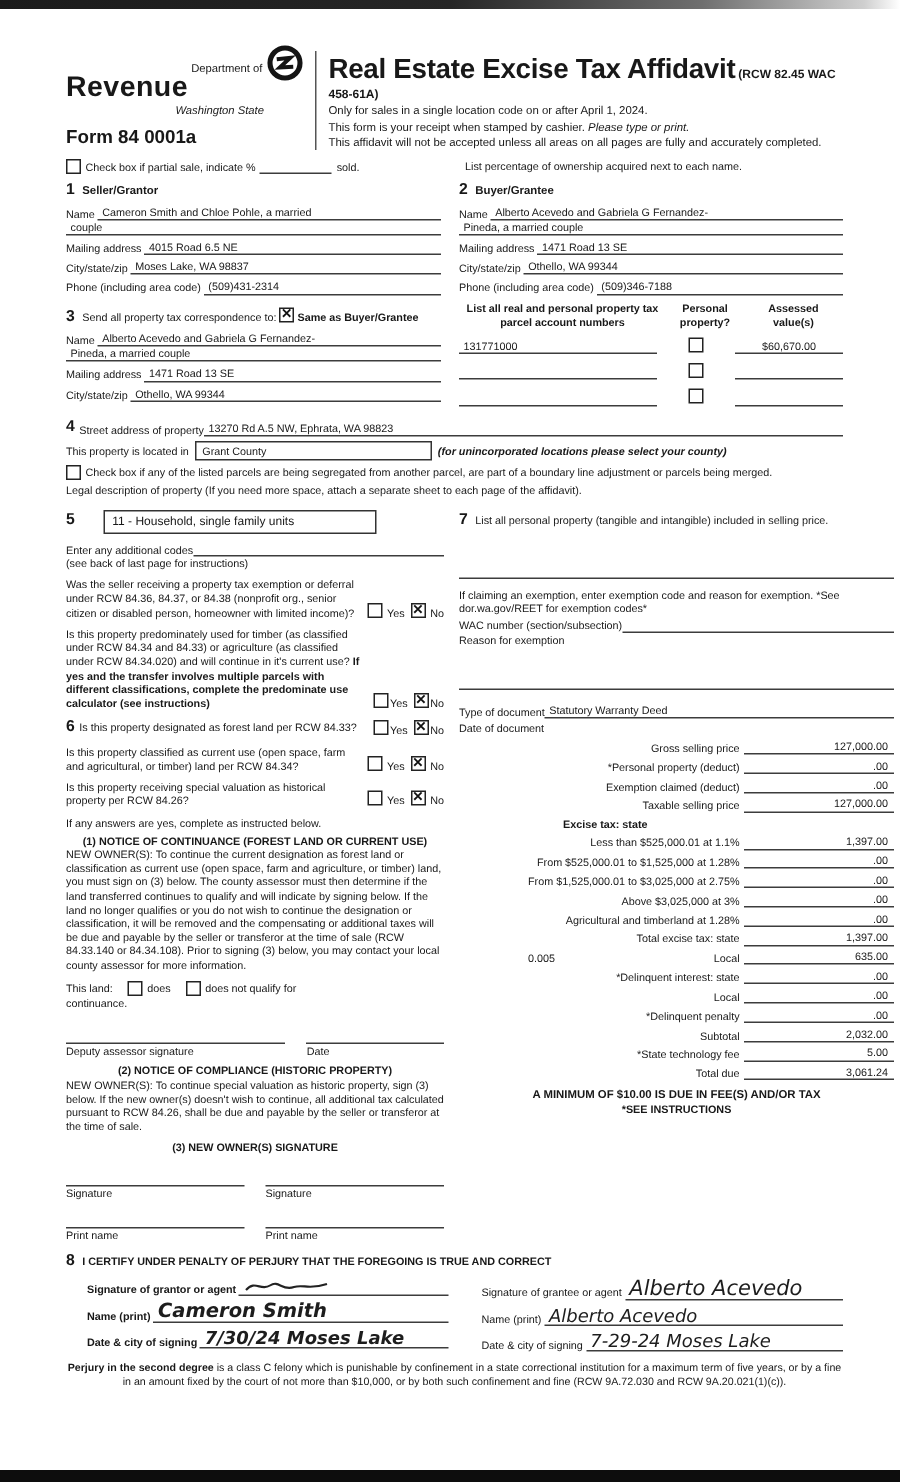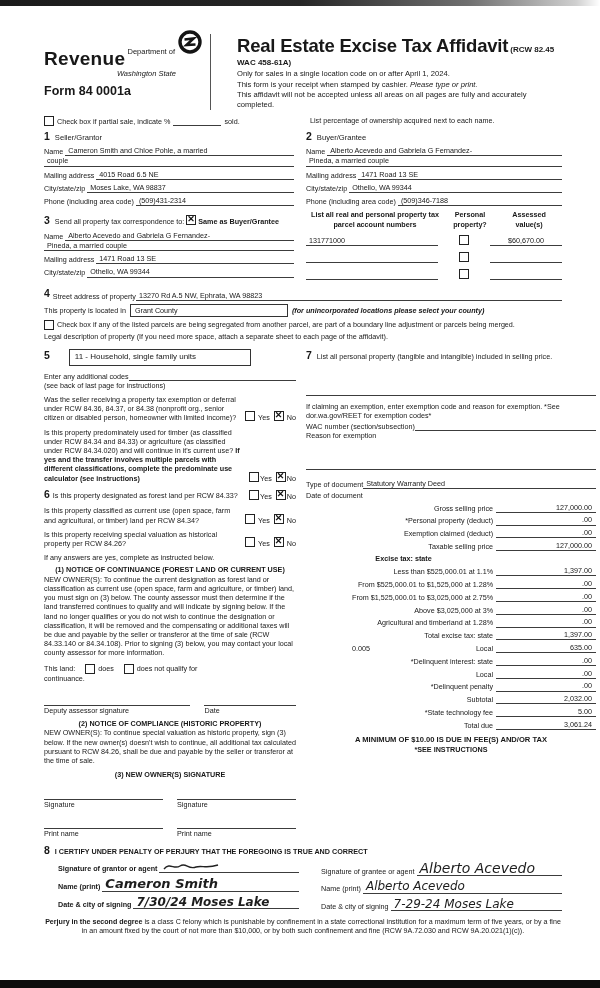--- a/index.html
+++ b/index.html
@@ -6,36 +6,36 @@
   .page{position:relative;width:600px;height:988px;background:#fff;margin:0 auto;
         font-family:"Liberation Sans", sans-serif;color:#181818;overflow:hidden;}
   .scan-top{position:absolute;top:0;left:0;width:100%;height:6px;
         background:linear-gradient(90deg,#1b1b1b 0%,#262626 50%,#6f6f6f 78%,#cfcfcf 96%,#fff 100%);}
   .scan-bottom{position:absolute;bottom:0;left:0;width:100%;height:8px;background:#0d0d0d;}
   .content{position:absolute;top:34px;left:44px;right:38px;font-size:7.2px;line-height:1.28;}
 
   
   .hdr{display:flex;align-items:flex-start;margin-bottom:6px;}
   .brand{width:158px;flex:none;padding-right:8px;}
-  .dept-row{display:flex;justify-content:flex-end;align-items:flex-end;gap:3px;font-size:7.5px;}
+  .dept-row{display:flex;justify-content:flex-end;align-items:center;gap:3px;font-size:7.5px;}
   .revenue{font-size:19px;font-weight:bold;letter-spacing:.3px;margin-top:-10px;}
   .wastate{font-style:italic;font-size:7.5px;text-align:right;margin-top:-2px;padding-right:26px;}
   .formnum{font-size:12.5px;font-weight:bold;margin-top:4px;}
-  .title-block{border-left:1.5px solid #555;padding-left:26px;flex:1;}
+  .title-block{border-left:1.5px solid #555;padding-left:8px;flex:1;}
   .big-title{font-size:18.5px;font-weight:bold;letter-spacing:-0.2px;}
   .rcw{font-size:8px;font-weight:bold;}
   .note{font-size:7.6px;margin-top:1px;}
   .logo-circ{margin-top:-4px;}
 
   
   .row{display:flex;align-items:flex-end;}
   .fill{flex:1;border-bottom:1px solid #3c3c3c;padding:0 3px;white-space:nowrap;min-height:8px;}
   .fill2{border-bottom:1px solid #3c3c3c;padding:0 3px;min-height:8px;}
   .secnum{font-weight:bold;font-size:10.5px;margin-right:3px;}
-  .sectitle{font-weight:normal;font-size:7.6px;}
+  .sectitle{font-weight:bold;font-size:7.6px;}
   .cb{display:inline-block;width:8px;height:8px;border:1px solid #222;position:relative;flex:none;
       vertical-align:-1px;background:#fff;}
   .cb.checked::after{content:"\2715";position:absolute;left:0px;top:-2px;font-size:9px;font-weight:bold;color:#111;}
   .bold{font-weight:bold;text-align:center;}
   .ital{font-style:italic;}
   .hand{font-family:"DejaVu Sans", cursive, sans-serif;font-style:italic;font-size:12px;
         color:#1d1d1d;white-space:nowrap;line-height:1;}
 
   
   .cols{display:flex;gap:12px;}

